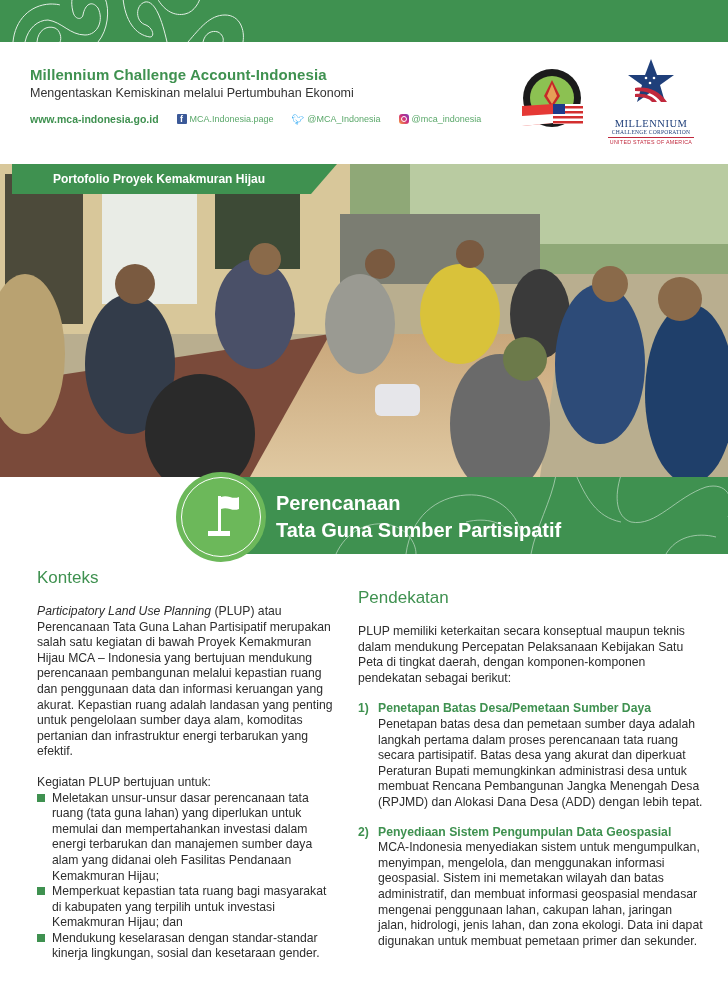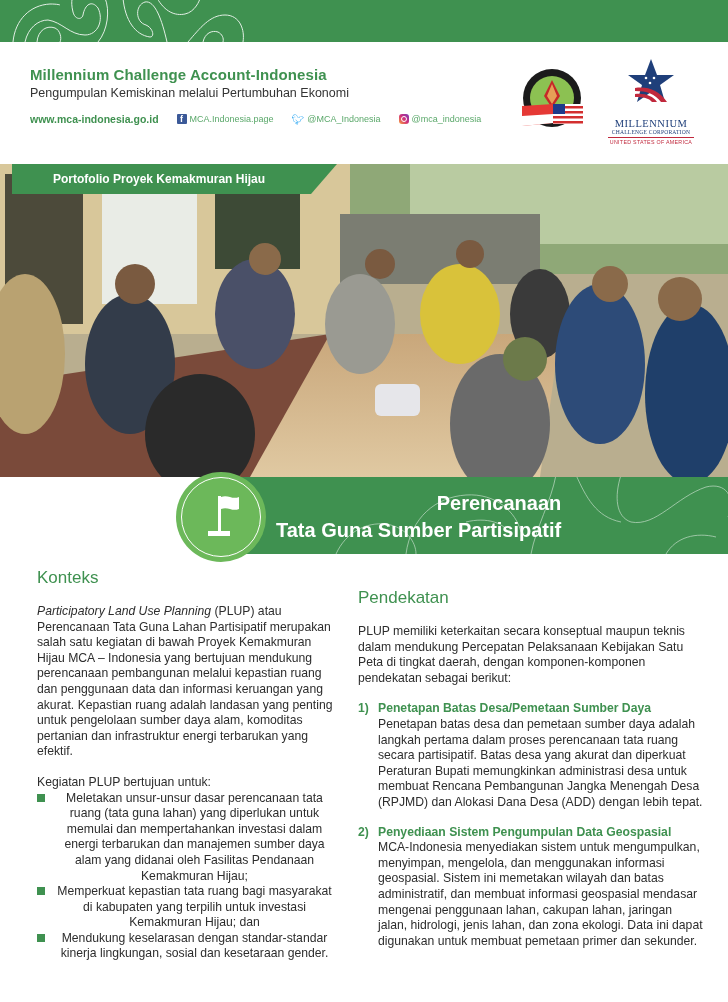--- a/index.html
+++ b/index.html
@@ -27,31 +27,31 @@
   .mcc-sub { font-family: "Liberation Serif", serif; color: #1f3f7a; font-size: 5.6px; letter-spacing: 0.2px; border-bottom: 1px solid #c0283c; padding-bottom: 2px; }
   .mcc-usa { font-size: 5.3px; color: #c0283c; margin-top: 1px; letter-spacing: 0.3px; }
 
   .photo { position: absolute; left: 0; top: 164px; width: 728px; height: 313px; overflow: hidden; background: #8a7a5e; }
   .photo-banner { position: absolute; left: 12px; top: 164px; height: 30px; width: 325px; background: #3f9150;
     clip-path: polygon(0 0, 100% 0, 92% 100%, 0 100%); }
   .photo-banner span { position: absolute; left: 41px; top: 8px; color: #fff; font-weight: bold; font-size: 12px; }
 
   .title-band { position: absolute; left: 236px; top: 477px; width: 492px; height: 77px; background: #3f9150; overflow: hidden; }
   .title-band svg { position: absolute; left: 0; top: 0; }
-  .title-text { position: absolute; left: 276px; top: 490px; color: #fff; font-weight: bold; font-size: 20px; line-height: 27px; text-align: right; }
+  .title-text { position: absolute; left: 276px; top: 490px; color: #fff; font-weight: bold; font-size: 20px; line-height: 27px; }
   .title-circle { position: absolute; left: 176px; top: 472px; width: 90px; height: 90px; border-radius: 50%; background: #6cb85a; }
   .title-circle .ring { position: absolute; left: 5px; top: 5px; width: 80px; height: 80px; border-radius: 50%; border: 1.5px solid #fff; }
 
   .col { position: absolute; top: 568px; font-size: 12.2px; line-height: 15.6px; color: #2d2d2d; }
   .col-left { left: 37px; width: 300px; }
   .col-right { left: 358px; width: 345px; margin-top: 20px; }
   .sec-title { font-size: 17px; color: #3f9150; margin-bottom: 16px; line-height: 20px; }
   .para { margin-bottom: 15px; }
   .bullets { list-style: none; }
-  .bullets li { position: relative; padding-left: 15px; text-align: center; }
+  .bullets li { position: relative; padding-left: 15px; }
   .bullets li .sq { position: absolute; left: 0; top: 3px; width: 8px; height: 8px; background: #3f9150; }
   .num-item { margin-bottom: 14px; }
   .num-head { display: flex; font-weight: bold; color: #3f9150; }
   .num-head .n { width: 20px; flex: none; }
   .num-body { padding-left: 20px; }
 </style>
 </head>
 <body>
 
 <div class="top-band">
@@ -62,21 +62,21 @@
     <path d="M98 42 C108 30 110 10 105 -2"></path>
     <path d="M123 -2 C125 20 135 35 150 37 C155 37 153 28 146 25 C135 22 135 5 145 2 C155 0 162 20 167 42"></path>
     <path d="M157 -2 C165 12 175 16 185 14 C195 12 200 0 200 -2"></path>
     <path d="M188 42 C200 28 210 15 225 15 C240 15 245 30 243 42"></path>
     <path d="M203 42 C205 33 212 30 218 32 C222 34 224 38 223 42"></path>
   </svg>
 </div>
 
 <div class="org-block">
   <div class="org-name">Millennium Challenge Account-Indonesia</div>
-  <div class="org-tagline">Pengumpulan Kemiskinan melalui Pertumbuhan Ekonomi</div>
+  <div class="org-tagline">Mengentaskan Kemiskinan melalui Pertumbuhan Ekonomi</div>
 </div>
 
 <div class="social-row">
   <span class="web">www.mca-indonesia.go.id</span>
   <span class="social-item">
     <span class="ico ico-fb">f</span>
     <span>MCA.Indonesia.page</span>
   </span>
   <span class="social-item">
     <span class="ico ico-tw">🐦︎</span>

